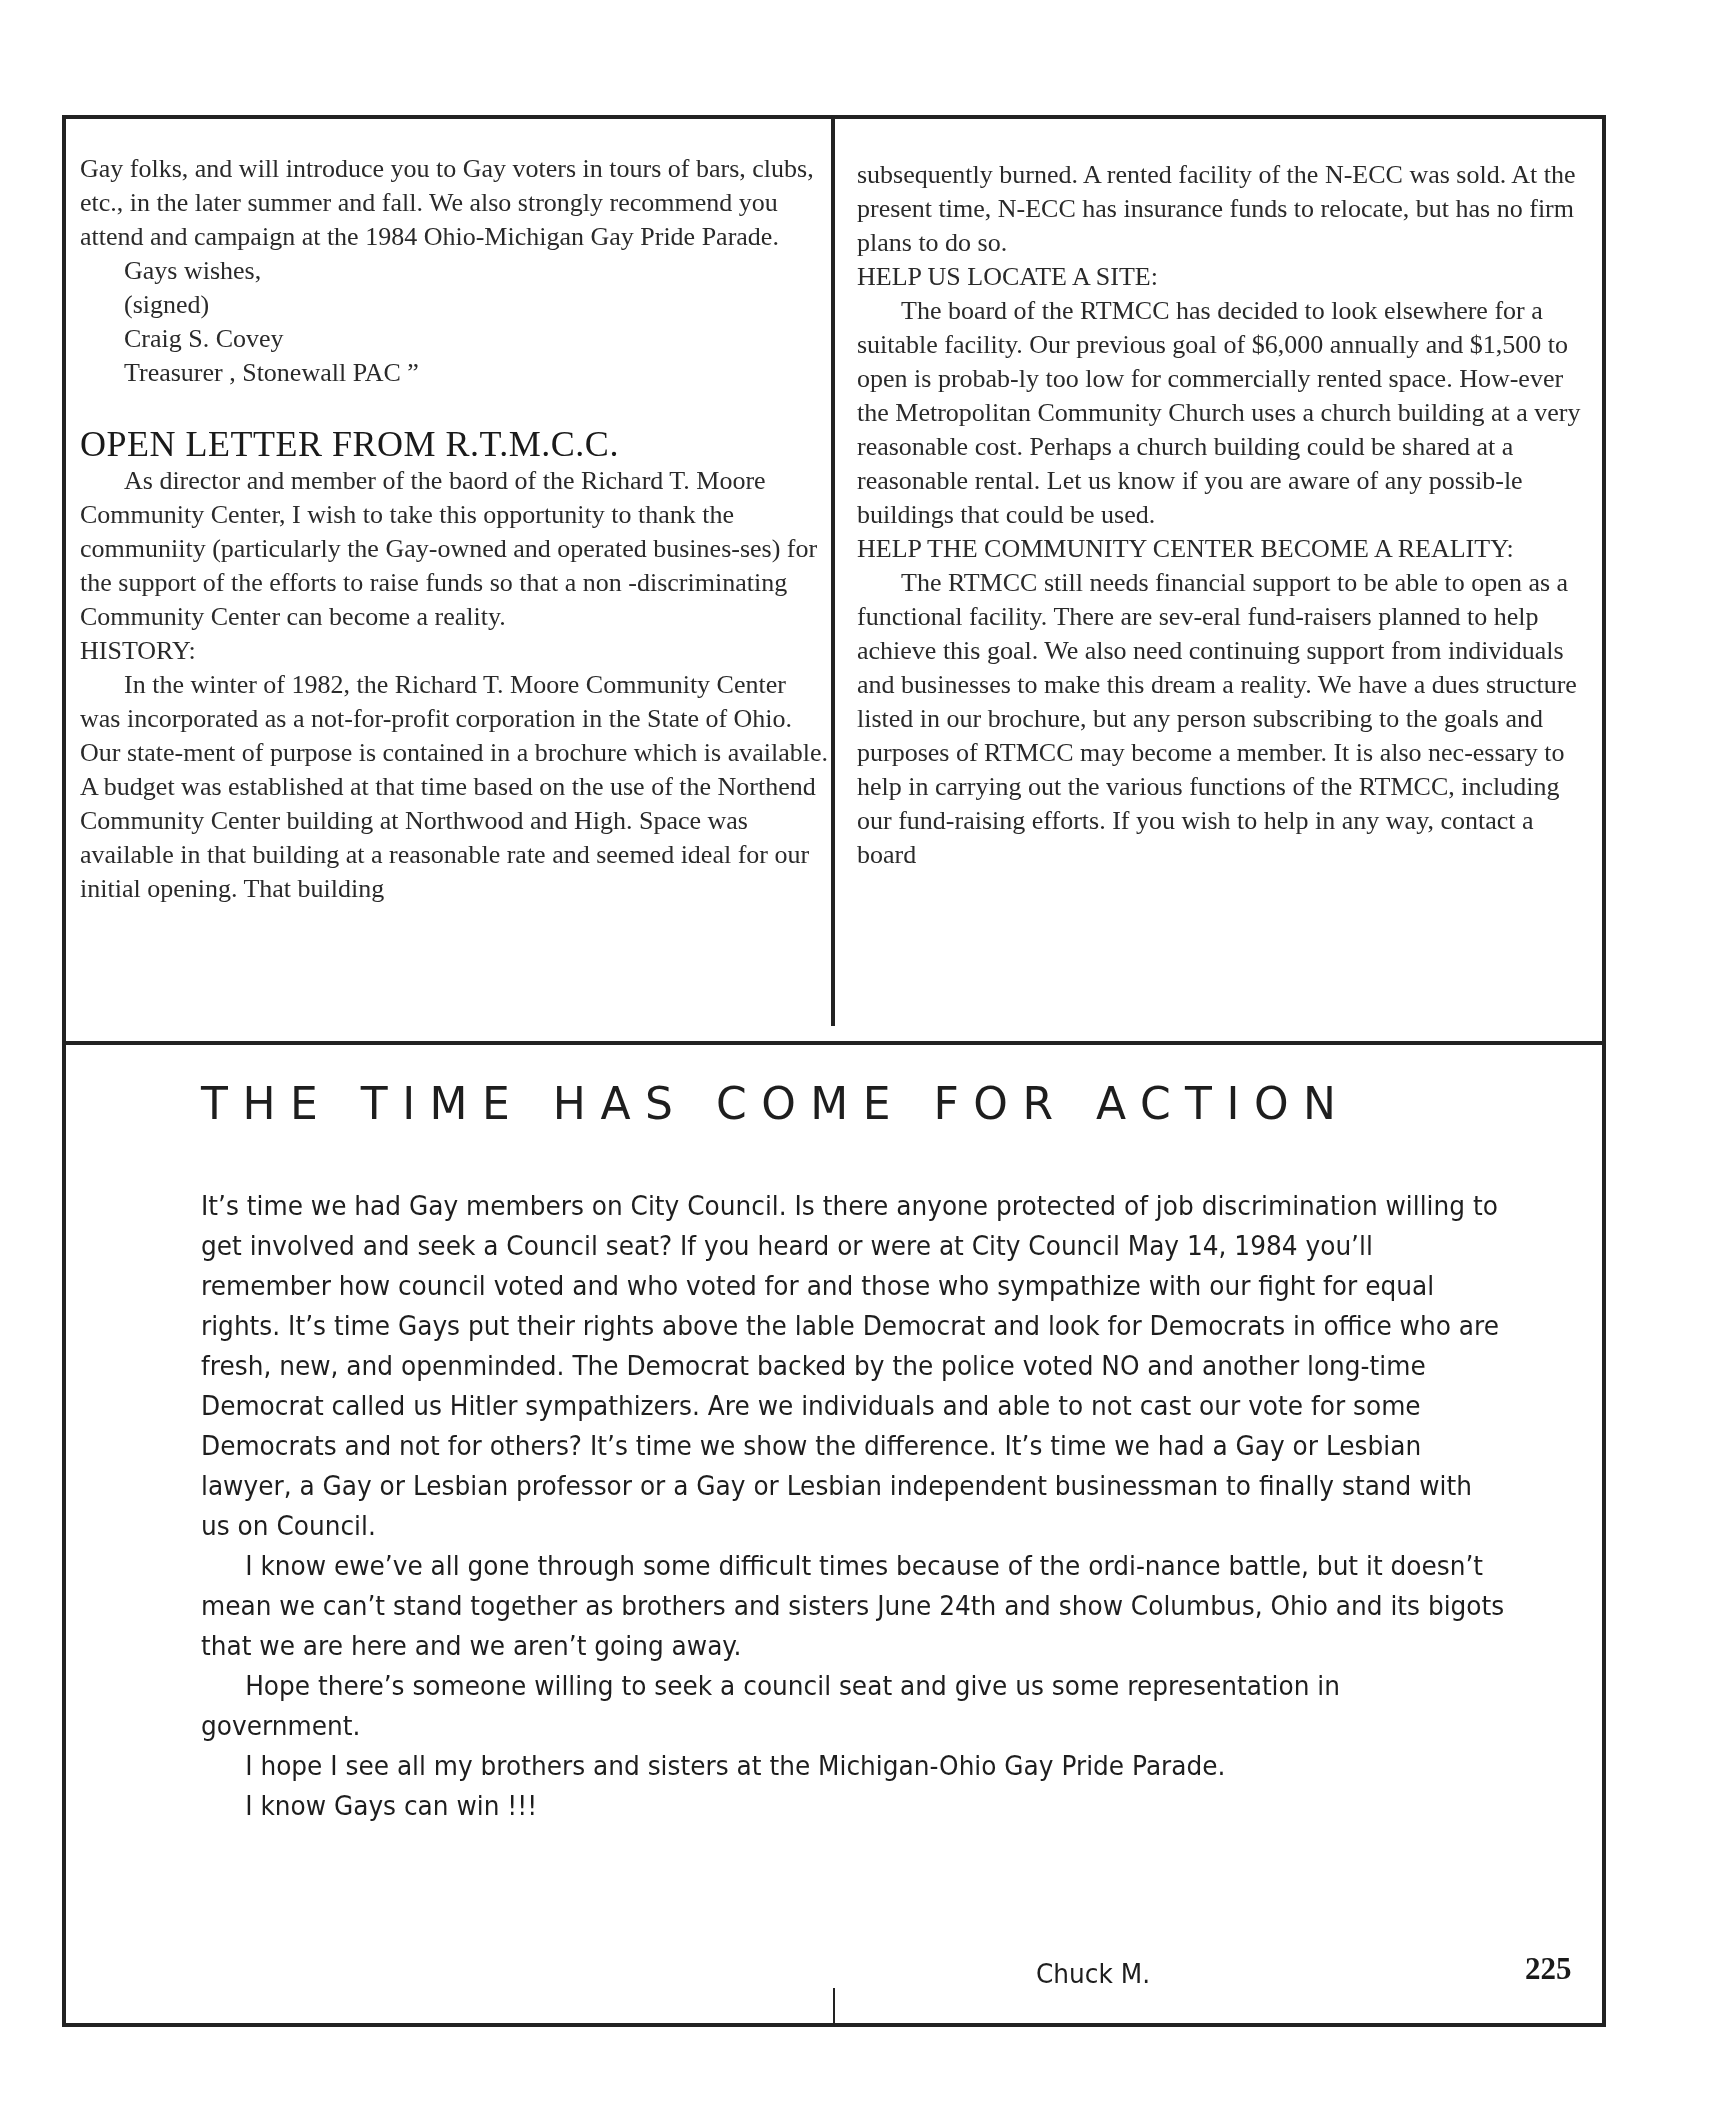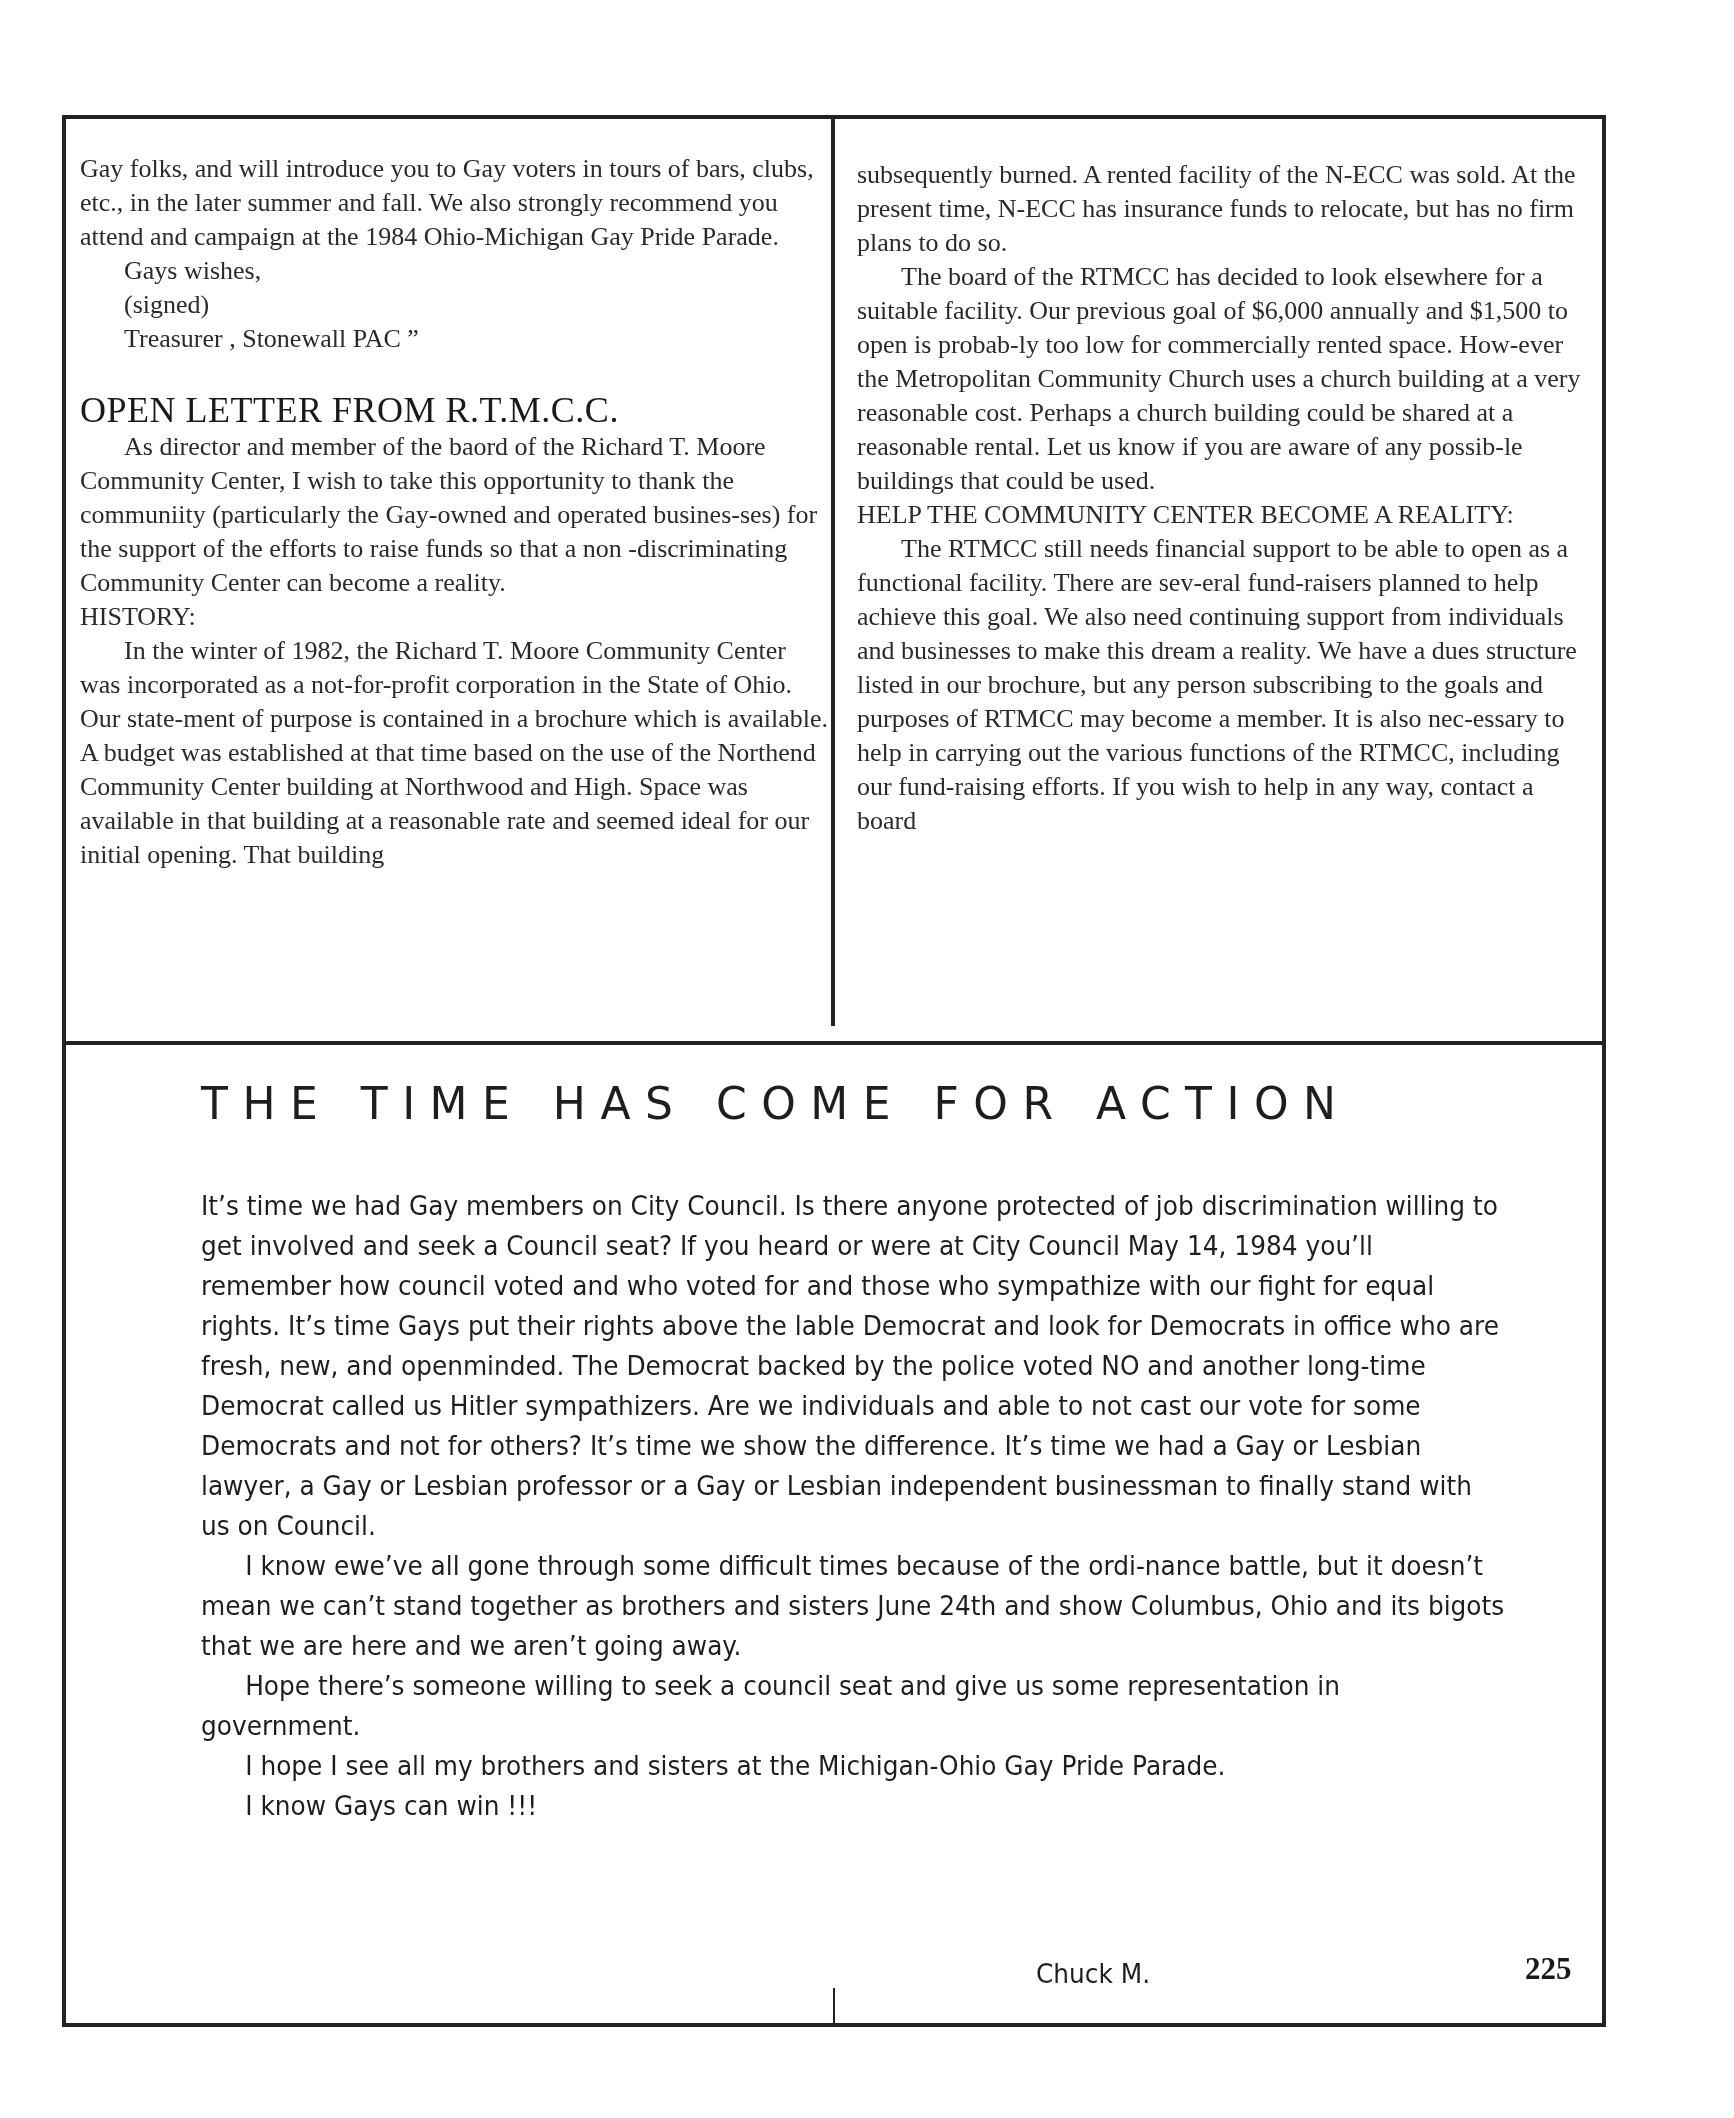--- a/index.html
+++ b/index.html
@@ -56,30 +56,32 @@
 
 <div class="frame"></div>
 <div class="hdivider"></div>
 <div class="vrule"></div>
 <div class="vtick"></div>
 
 <div class="col col-left">
   <p>Gay folks, and will introduce you to Gay voters in tours of bars, clubs, etc., in the later summer and fall. We also strongly recommend you attend and campaign at the 1984 Ohio-Michigan Gay Pride Parade.</p>
   <p class="sig">Gays wishes,</p>
   <p class="sig">(signed)</p>
+  <p class="sig">Craig S. Covey</p>
   <p class="sig">Treasurer , Stonewall PAC ”</p>
   <div class="gap"></div>
   <p class="big-head">OPEN LETTER FROM R.T.M.C.C.</p>
   <p class="ind">As director and member of the baord of the Richard T. Moore Community Center, I wish to take this opportunity to thank the communiity (particularly the Gay-owned and operated busines-ses) for the support of the efforts to raise funds so that a non -discriminating Community Center can become a reality.</p>
   <p class="subhead">HISTORY:</p>
   <p class="ind">In the winter of 1982, the Richard T. Moore Community Center was incorporated as a not-for-profit corporation in the State of Ohio. Our state-ment of purpose is contained in a brochure which is available. A budget was established at that time based on the use of the Northend Community Center building at Northwood and High. Space was available in that building at a reasonable rate and seemed ideal for our initial opening. That building</p>
 </div>
 
 <div class="col col-right">
   <p>subsequently burned. A rented facility of the N-ECC was sold. At the present time, N-ECC has insurance funds to relocate, but has no firm plans to do so.</p>
+  <p class="subhead">HELP US LOCATE A SITE:</p>
   <p class="ind">The board of the RTMCC has decided to look elsewhere for a suitable facility. Our previous goal of $6,000 annually and $1,500 to open is probab-ly too low for commercially rented space. How-ever the Metropolitan Community Church uses a church building at a very reasonable cost. Perhaps a church building could be shared at a reasonable rental. Let us know if you are aware of any possib-le buildings that could be used.</p>
   <p class="subhead">HELP THE COMMUNITY CENTER BECOME A REALITY:</p>
   <p class="ind">The RTMCC still needs financial support to be able to open as a functional facility. There are sev-eral fund-raisers planned to help achieve this goal. We also need continuing support from individuals and businesses to make this dream a reality. We have a dues structure listed in our brochure, but any person subscribing to the goals and purposes of RTMCC may become a member. It is also nec-essary to help in carrying out the various functions of the RTMCC, including our fund-raising efforts. If you wish to help in any way, contact a board</p>
 </div>
 
 <div class="editorial">
   <h2 class="ed-title">THE TIME HAS COME FOR ACTION</h2>
   <div class="ed-body">
     <p>It’s time we had Gay members on City Council. Is there anyone protected of job discrimination willing to get involved and seek a Council seat? If you heard or were at City Council May 14, 1984 you’ll remember how council voted and who voted for and those who sympathize with our fight for equal rights. It’s time Gays put their rights above the lable Democrat and look for Democrats in office who are fresh, new, and openminded. The Democrat backed by the police voted NO and another long-time Democrat called us Hitler sympathizers. Are we individuals and able to not cast our vote for some Democrats and not for others? It’s time we show the difference. It’s time we had a Gay or Lesbian lawyer, a Gay or Lesbian professor or a Gay or Lesbian independent businessman to finally stand with us on Council.</p>
     <p class="ind">I know ewe’ve all gone through some difficult times because of the ordi-nance battle, but it doesn’t mean we can’t stand together as brothers and sisters June 24th and show Columbus, Ohio and its bigots that we are here and we aren’t going away.</p>

